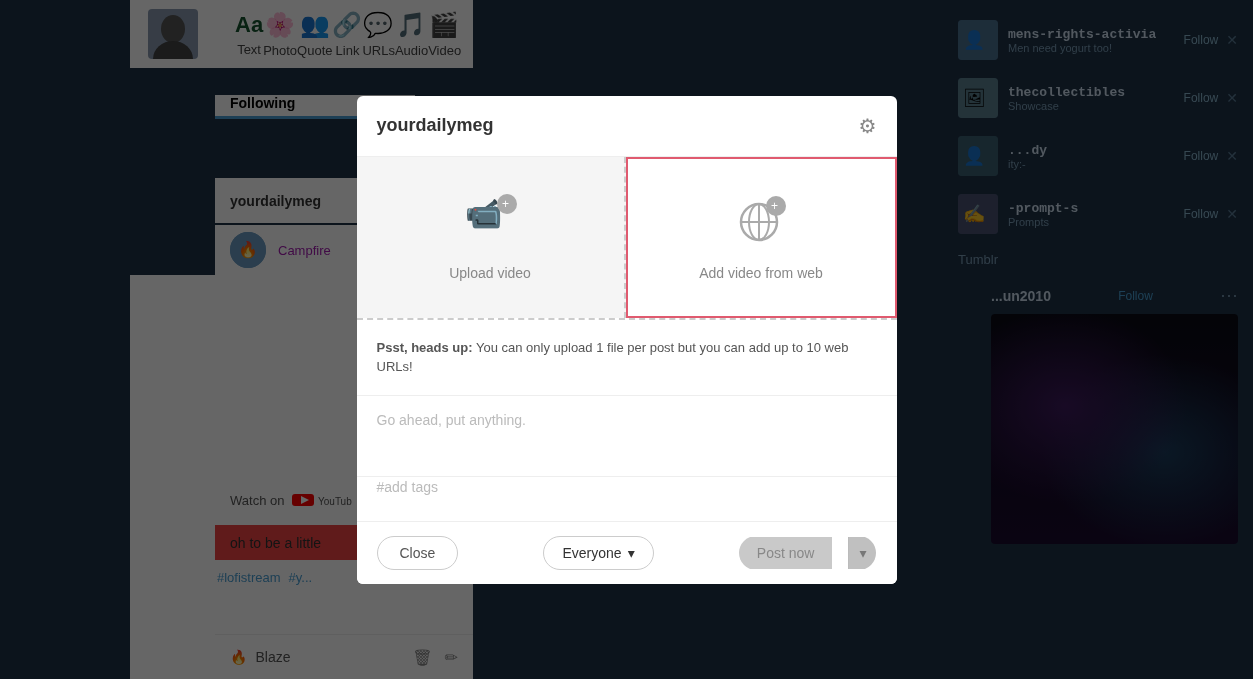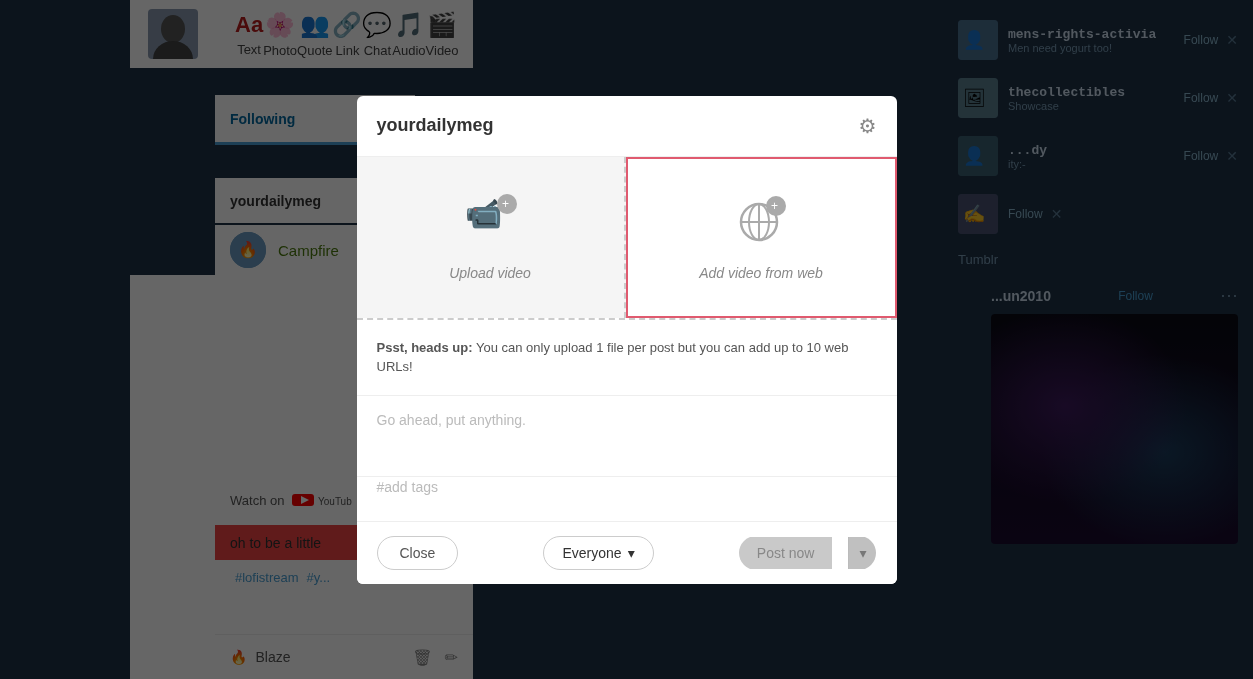--- a/index.html
+++ b/index.html
@@ -40,42 +40,41 @@
       align-items: center;
       gap: 4px;
       cursor: pointer;
       color: #444;
       font-size: 13px;
     }
     .toolbar-icon {
       font-size: 24px;
       color: #555;
     }
-    .toolbar-icon.text { font-weight: bold; font-size: 22px; color: #b91c1c; }
+    .toolbar-icon.text { font-weight: bold; font-size: 22px; color: #14532d; }
     .toolbar-icon.photo { color: #e05a6f; }
     .toolbar-icon.quote { color: #e05a6f; }
     .toolbar-icon.link { color: #3cb; }
     .toolbar-icon.chat { color: #4a9fd4; }
     .toolbar-icon.audio { color: #7b68ee; }
     .toolbar-icon.video { color: #e05a6f; }
 
     
     .follow-bar {
       position: absolute;
       top: 95px;
       left: 215px;
       width: 200px;
-      height: 50px;
+      height: 24px;
       background: #fff;
       border-bottom: 3px solid #4a9fd4;
       display: flex;
-      align-items: center;
       padding: 0 15px;
       font-size: 14px;
-      color: #0369a1;
+      color: #000000;
       font-weight: bold;
       z-index: 1;
     }
 
     
     .username-row {
       position: absolute;
       top: 178px;
       left: 215px;
       right: 780px;
@@ -104,22 +103,22 @@
       gap: 12px;
       z-index: 1;
     }
     .campfire-avatar {
       width: 36px;
       height: 36px;
       border-radius: 50%;
       background: #6b9cc2;
     }
     .campfire-text {
-      font-size: 15px;
-      color: #4d7c0f;
+      font-size: 13px;
+      color: #a21caf;
     }
 
     
     .watch-row {
       position: absolute;
       top: 480px;
       left: 215px;
       right: 780px;
       height: 40px;
       background: #fff;
@@ -145,21 +144,21 @@
       padding: 0 15px;
       font-size: 14px;
       color: #333;
       z-index: 1;
     }
 
     
     .tags-row {
       position: absolute;
       top: 562px;
-      left: 220px;
+      left: 202px;
       right: 780px;
       height: 30px;
       background: #fff;
       display: flex;
       align-items: center;
       padding: 0 15px;
       gap: 8px;
       font-size: 13px;
       color: #4a9fd4;
       z-index: 1;
@@ -358,21 +357,20 @@
       border: 2px solid #e05a6f;
     }
     .upload-icon {
       font-size: 40px;
       color: #aaa;
       position: relative;
     }
     .upload-label {
       font-size: 14px;
       color: #888;
-      font-style: italic;
     }
 
     
     .info-section {
       padding: 18px 20px;
       border-bottom: 1px solid #eee;
     }
     .info-text {
       font-size: 13px;
       color: #555;
@@ -475,21 +473,21 @@
   <div class="toolbar-item">
     <span class="toolbar-icon quote">👥</span>
     <span>Quote</span>
   </div>
   <div class="toolbar-item">
     <span class="toolbar-icon link">🔗</span>
     <span>Link</span>
   </div>
   <div class="toolbar-item">
     <span class="toolbar-icon chat">💬</span>
-    <span>Chat</span>
+    <span>URLs</span>
   </div>
   <div class="toolbar-item">
     <span class="toolbar-icon audio">🎵</span>
     <span>Audio</span>
   </div>
   <div class="toolbar-item">
     <span class="toolbar-icon video">🎬</span>
     <span>Video</span>
   </div>
 </div>
@@ -604,20 +602,24 @@
       <button class="close-btn-small">✕</button>
     </div>
   </div>
 
   <div class="follow-item">
     <div class="follow-avatar">
       <svg width="40" height="40">
           <rect width="40" height="40" fill="#4a5070"></rect>
           <text x="5" y="26" font-size="18">✍</text>
         </svg>
+    </div>
+    <div class="follow-info">
+      <div class="follow-name">-prompt-s</div>
+      <div class="follow-desc">Prompts</div>
     </div>
     <div class="follow-actions">
       <button class="follow-btn">Follow</button>
       <button class="close-btn-small">✕</button>
     </div>
   </div>
 
   <div class="follow-item">
     <div class="follow-info">
       <div class="tumblr-text">Tumblr</div>

